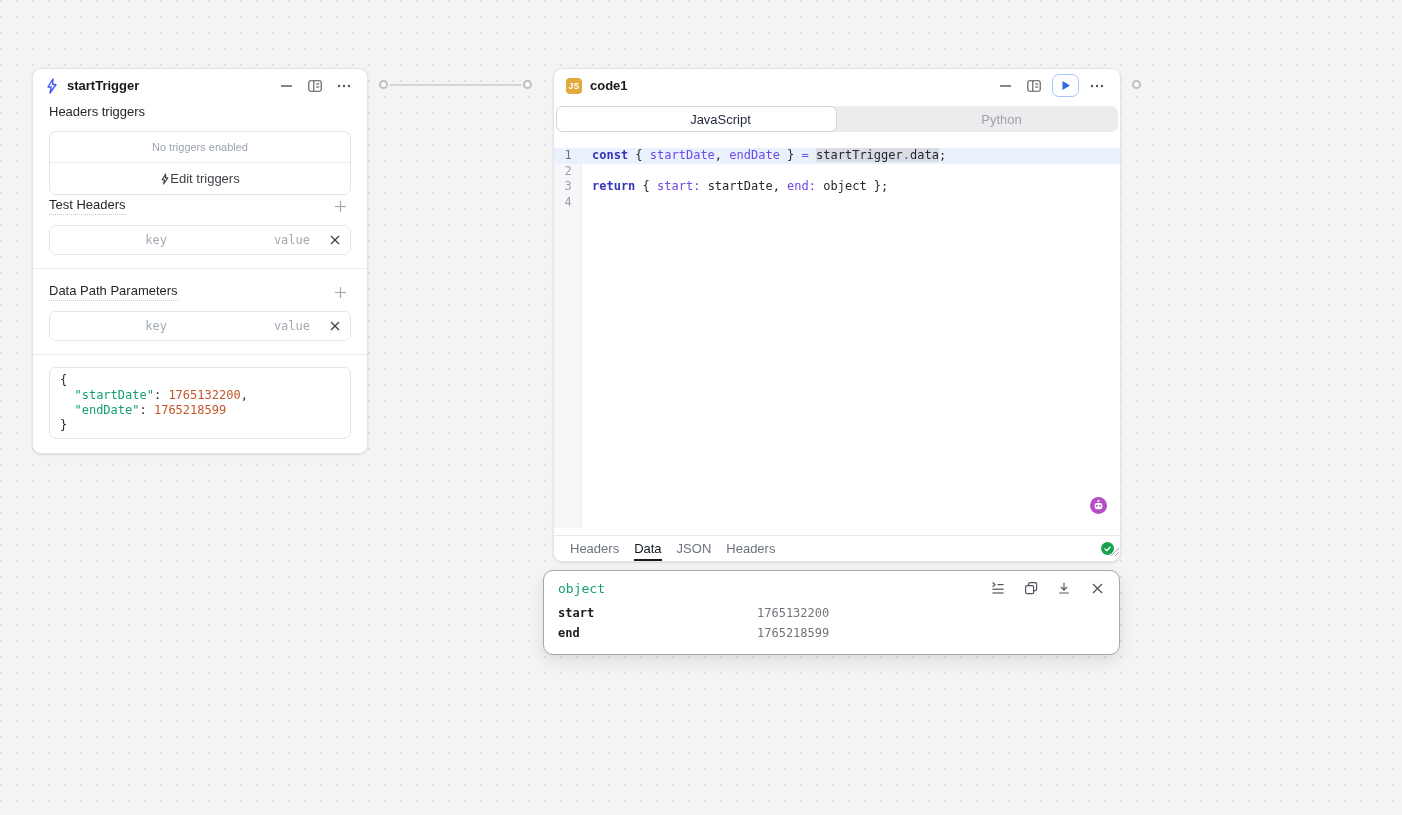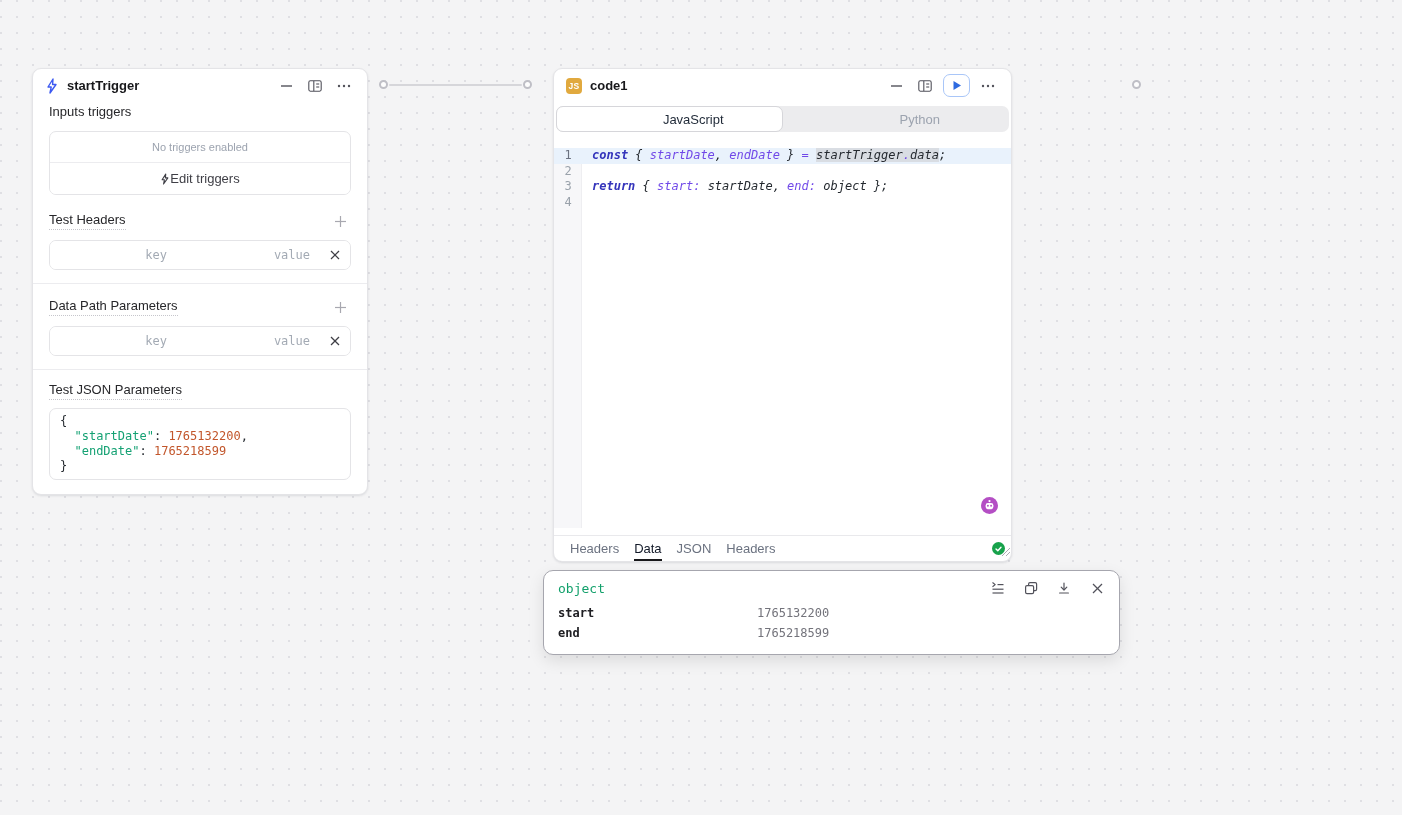--- a/index.html
+++ b/index.html
@@ -43,21 +43,21 @@
   .no-triggers{
     height:31px; display:flex; align-items:center; justify-content:center;
     font-size:11px; color:#9ca3af; border-bottom:1px solid #ececef;
   }
   .edit-triggers{
     width:100%; height:31px; border:none; background:#fff; cursor:pointer;
     display:flex; align-items:center; justify-content:center; 
     font-size:13px; color:#3f3f46; font-family:inherit;
   }
   .section-head{
-    margin-top:15px; display:flex; align-items:center; justify-content:space-between;
+    display:flex; align-items:center; justify-content:space-between;
   }
   .kv-row{
     margin-top:8px; height:30px; border:1px solid #e4e4e7; border-radius:7px;
     display:flex; align-items:stretch; overflow:hidden;
   }
   .kv-row input{
     border:none; outline:none; font-size:12px; padding:0 10px;
     font-family:"DejaVu Sans Mono","Liberation Mono",monospace; color:#7f1d1d;
     min-width:0;
     text-align:right;
@@ -76,21 +76,21 @@
   }
 
   
   .node-dot{
     position:absolute; width:9px; height:9px; border-radius:50%;
     border:2px solid #bfbfc6; background:#fdfdfd;
   }
   .conn-line{ position:absolute; height:2px; background:#d6d6da; border-radius:1px; }
 
   
-  .code-card{ left:553px; top:68px; width:459px; height:494px; display:flex; flex-direction:column; }
+  .code-card{ left:553px; top:68px; width:568px; height:494px; display:flex; flex-direction:column; }
   .js-badge{
     width:16px; height:16px; border-radius:4px; background:#e1a93e;
     color:#fff; font-size:8.5px; font-weight:700;
     display:flex; align-items:center; justify-content:center; letter-spacing:.2px;
   }
   .run-btn{
     width:27px; height:23px; border:1.5px solid #a9c6f8; border-radius:7px;
     background:#fff; display:flex; align-items:center; justify-content:center; cursor:pointer;
   }
   .lang-tabs{
@@ -110,21 +110,21 @@
     font-size:12px; line-height:15.5px;
   }
   .gutter-bg{
     position:absolute; left:0; top:0; bottom:0; width:28px;
     background:#f7f7f9; border-right:1px solid #eeeef1;
   }
   .cl{ position:relative; display:flex; min-height:15.5px; }
   .cl.active{ background:#e9f2fc; }
   .ln{ width:28px; flex:0 0 28px; text-align:center; color:#9aa2ab; }
   .cl.active .ln{ color:#6b7280; }
-  .code{ padding-left:10px; white-space:pre;font-style:italic; }
+  .code{ padding-left:10px; white-space:pre; }
   .c-kw{ color:#3434bb; font-weight:700; }
   .c-def{ color:#7048e8; }
   .c-pl{ color:#24292f; }
   .c-sel{ background:#d9dde3; }
   .c-key{ color:#14a173; }
   .c-num{ color:#c2562b; }
 
   .bot-avatar{ position:absolute; right:13px; bottom:14px; width:17px; height:17px; }
 
   .result-bar{
@@ -194,21 +194,21 @@
         <svg width="14" height="4" viewBox="0 0 14 4">
             <circle cx="2" cy="2" r="1.2" fill="#52525b"></circle>
             <circle cx="7" cy="2" r="1.2" fill="#52525b"></circle>
             <circle cx="12" cy="2" r="1.2" fill="#52525b"></circle>
           </svg>
       </button>
     </span>
   </header>
 
   <div class="trigger-body">
-    <div class="section-label">Inputs triggers</div>
+    <div class="section-label">Headers triggers</div>
 
     <div class="triggers-box">
       <div class="no-triggers">No triggers enabled</div>
       <button class="edit-triggers">
         <span style="display:flex">
           <svg width="10" height="12" viewBox="0 0 14 16" fill="none" stroke="#3f3f46" stroke-width="1.6" stroke-linejoin="round">
               <path d="M8 1 L3 9 h3.2 L5 15 l6-8.5 H7.6 Z"></path>
             </svg>
         </span>
         <span>Edit triggers</span>
@@ -252,23 +252,20 @@
       <button class="kv-x">
         <svg width="10" height="10" viewBox="0 0 10 10" stroke="#3f3f46" stroke-width="1.2">
             <line x1="1" y1="1" x2="9" y2="9"></line>
             <line x1="9" y1="1" x2="1" y2="9"></line>
           </svg>
       </button>
     </div>
 
     <hr class="hr-full">
 
-    <div class="section-head" style="margin-top:0">
-      <span class="section-label dotted">Test JSON Parameters</span>
-    </div>
     <div class="json-box mono" id="json-box"><div><span class="c-pl">{</span></div><div><span class="c-pl">  </span><span class="c-key">"startDate"</span><span class="c-pl">: </span><span class="c-num">1765132200</span><span class="c-pl">,</span></div><div><span class="c-pl">  </span><span class="c-key">"endDate"</span><span class="c-pl">: </span><span class="c-num">1765218599</span></div><div><span class="c-pl">}</span></div></div>
   </div>
 </section>
 
 <section class="card code-card">
   <header class="card-header">
     <span class="js-badge">JS</span>
     <span class="card-title">code1</span>
     <span class="hdr-actions">
       <button class="icon-btn">

